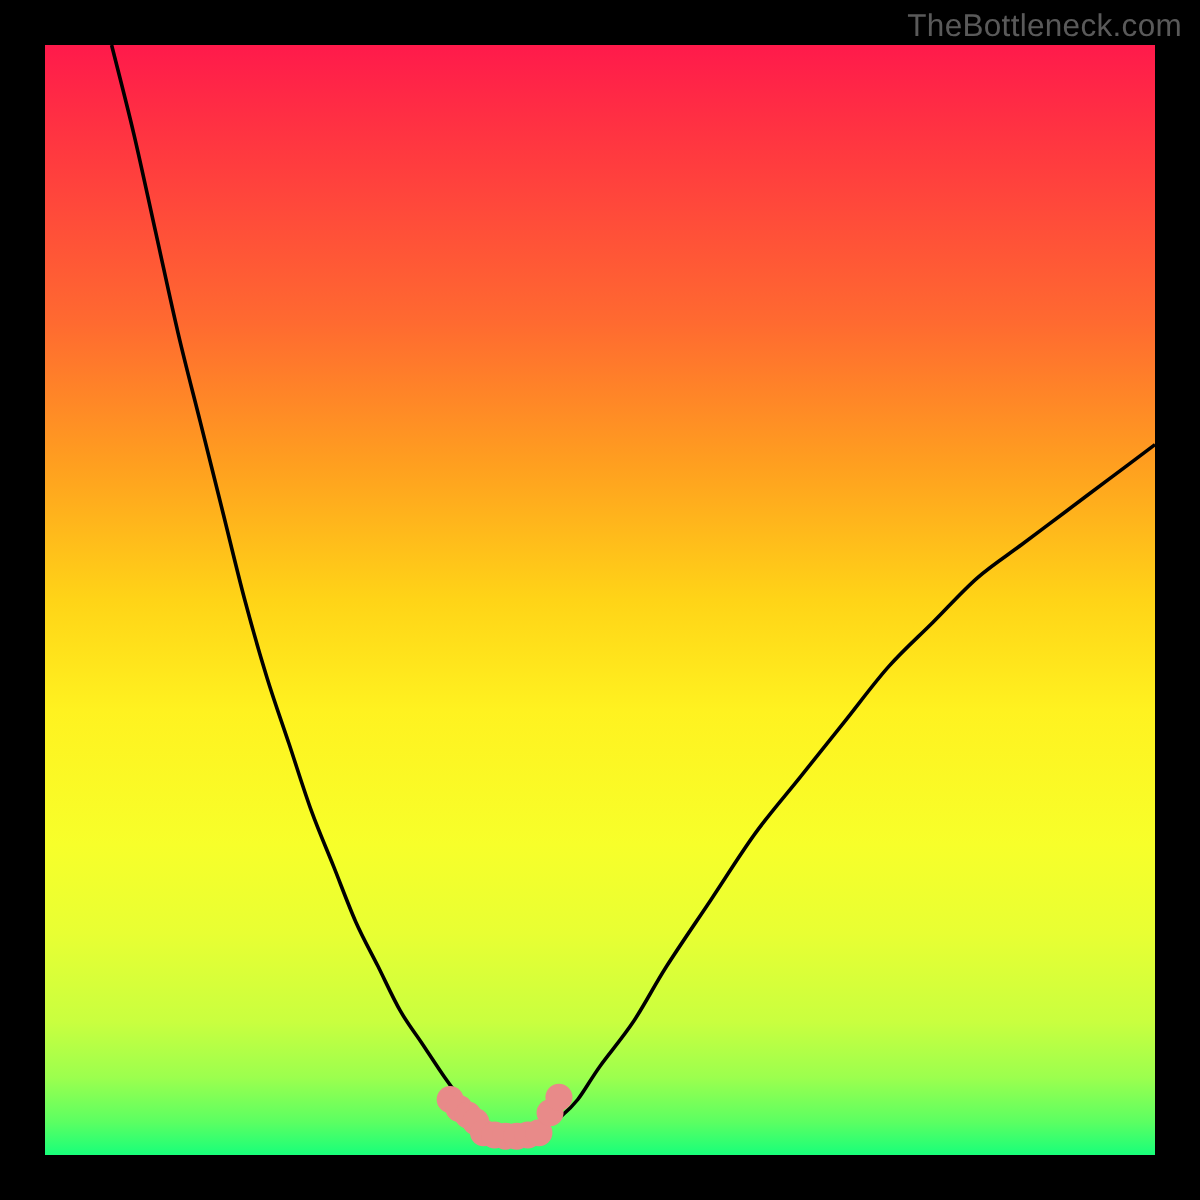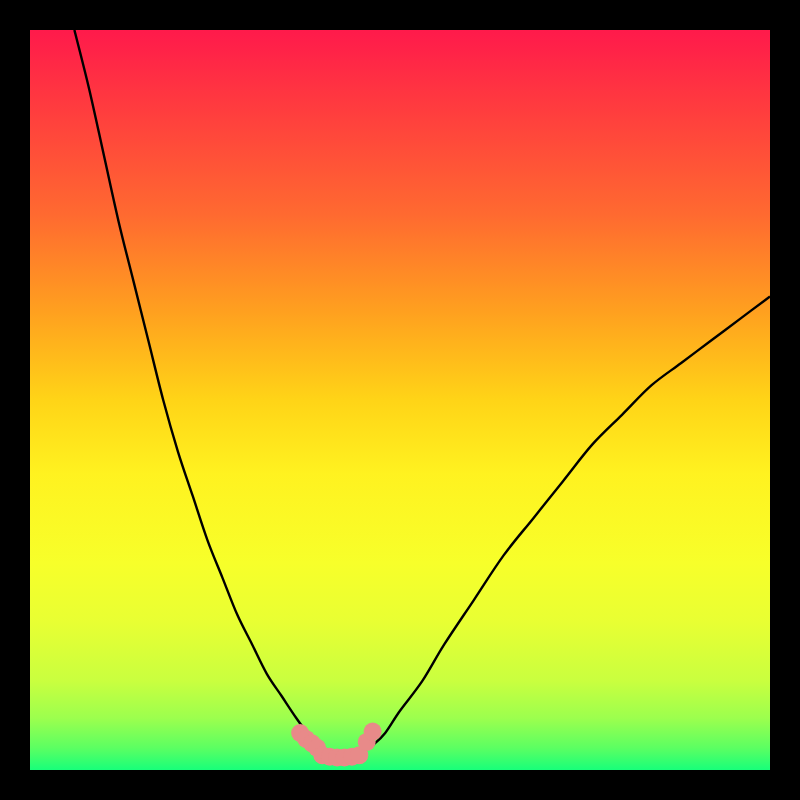--- a/index.html
+++ b/index.html
@@ -54,20 +54,21 @@
   svg.curve {
     position: absolute;
     left: 0; top: 0;
     width: 740px; height: 740px;
   }
 </style>
 </head>
 <body>
 
 <div class="frame">
+  <div class="watermark">TheBottleneck.com</div>
 
   <div class="plot-area">
     <div class="gradient"></div>
 
     <svg class="curve" viewBox="0 0 740 740">
       <g id="svg-content">
           <path d="M 44.40 0.00 C 46.87 9.87, 54.27 38.23, 59.20 59.20 C 64.13 80.17, 69.07 103.60, 74.00 125.80 C 78.93 148.00, 83.87 171.43, 88.80 192.40 C 93.73 213.37, 98.67 231.87, 103.60 251.60 C 108.53 271.33, 113.47 291.07, 118.40 310.80 C 123.33 330.53, 128.27 351.50, 133.20 370.00 C 138.13 388.50, 143.07 405.77, 148.00 421.80 C 152.93 437.83, 157.87 451.40, 162.80 466.20 C 167.73 481.00, 172.67 497.03, 177.60 510.60 C 182.53 524.17, 187.47 535.27, 192.40 547.60 C 197.33 559.93, 202.27 573.50, 207.20 584.60 C 212.13 595.70, 217.07 604.33, 222.00 614.20 C 226.93 624.07, 231.87 635.17, 236.80 643.80 C 241.73 652.43, 246.67 658.60, 251.60 666.00 C 256.53 673.40, 262.08 682.03, 266.40 688.20 C 270.72 694.37, 273.80 698.68, 277.50 703.00 C 281.20 707.32, 284.90 711.02, 288.60 714.10 C 292.30 717.18, 297.85 720.27, 299.70 721.50" fill="none" stroke="#000000" stroke-width="2.4"></path>
           <path d="M 333.00 721.50 C 334.85 720.27, 340.40 717.18, 344.10 714.10 C 347.80 711.02, 350.88 708.55, 355.20 703.00 C 359.52 697.45, 363.83 689.43, 370.00 680.80 C 376.17 672.17, 384.80 662.30, 392.20 651.20 C 399.60 640.10, 405.77 627.77, 414.40 614.20 C 423.03 600.63, 434.13 584.60, 444.00 569.80 C 453.87 555.00, 463.73 538.97, 473.60 525.40 C 483.47 511.83, 493.33 500.73, 503.20 488.40 C 513.07 476.07, 522.93 463.73, 532.80 451.40 C 542.67 439.07, 552.53 425.50, 562.40 414.40 C 572.27 403.30, 582.13 394.67, 592.00 384.80 C 601.87 374.93, 611.73 363.83, 621.60 355.20 C 631.47 346.57, 641.33 340.40, 651.20 333.00 C 661.07 325.60, 670.93 318.20, 680.80 310.80 C 690.67 303.40, 700.53 296.00, 710.40 288.60 C 720.27 281.20, 735.07 270.10, 740.00 266.40" fill="none" stroke="#000000" stroke-width="2.4"></path>
           <circle cx="270.10" cy="703.00" r="9" fill="#e88a89"></circle>
           <circle cx="276.02" cy="708.92" r="9" fill="#e88a89"></circle>

